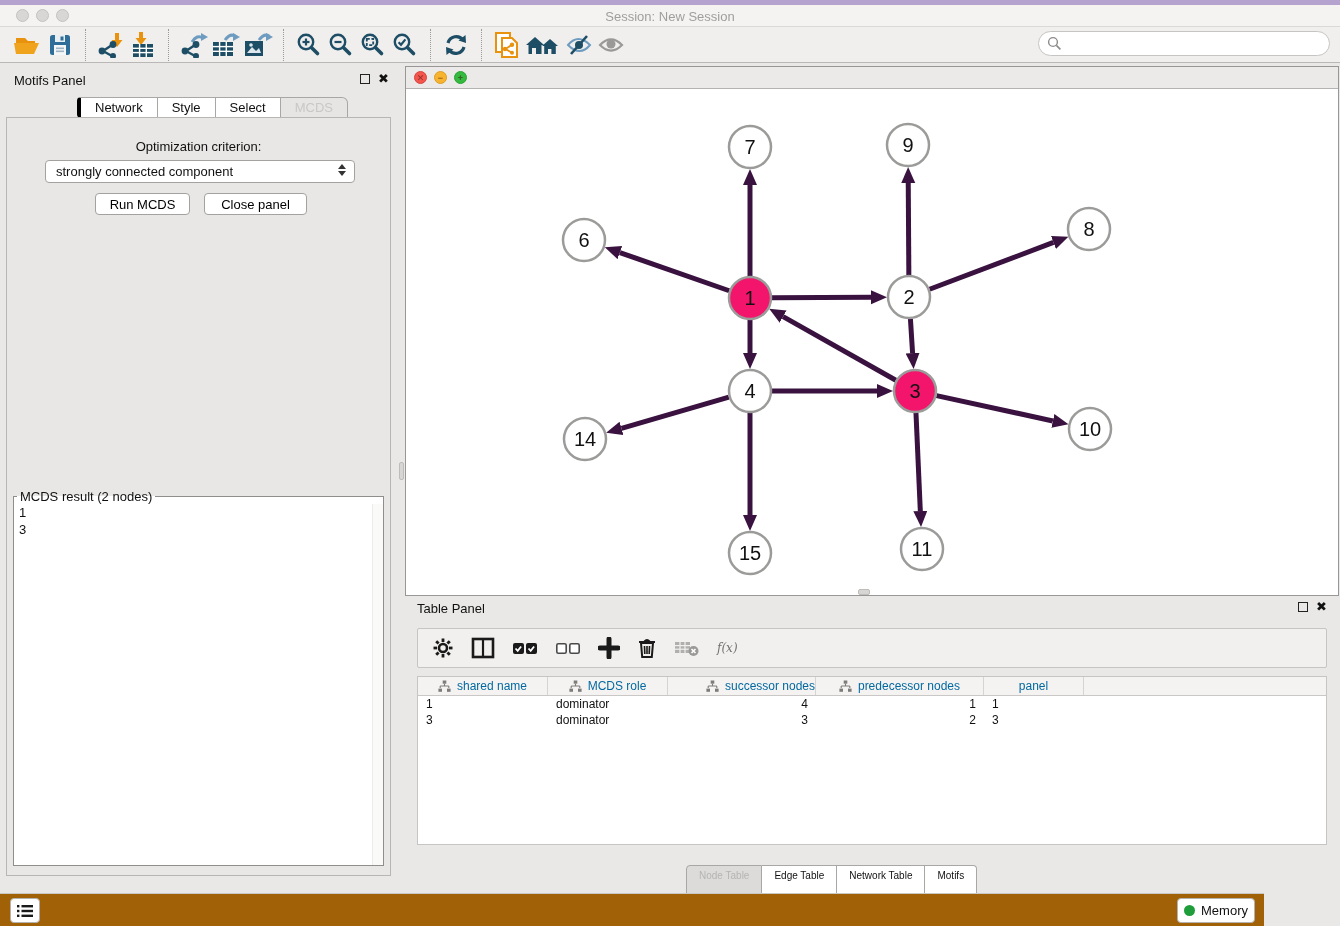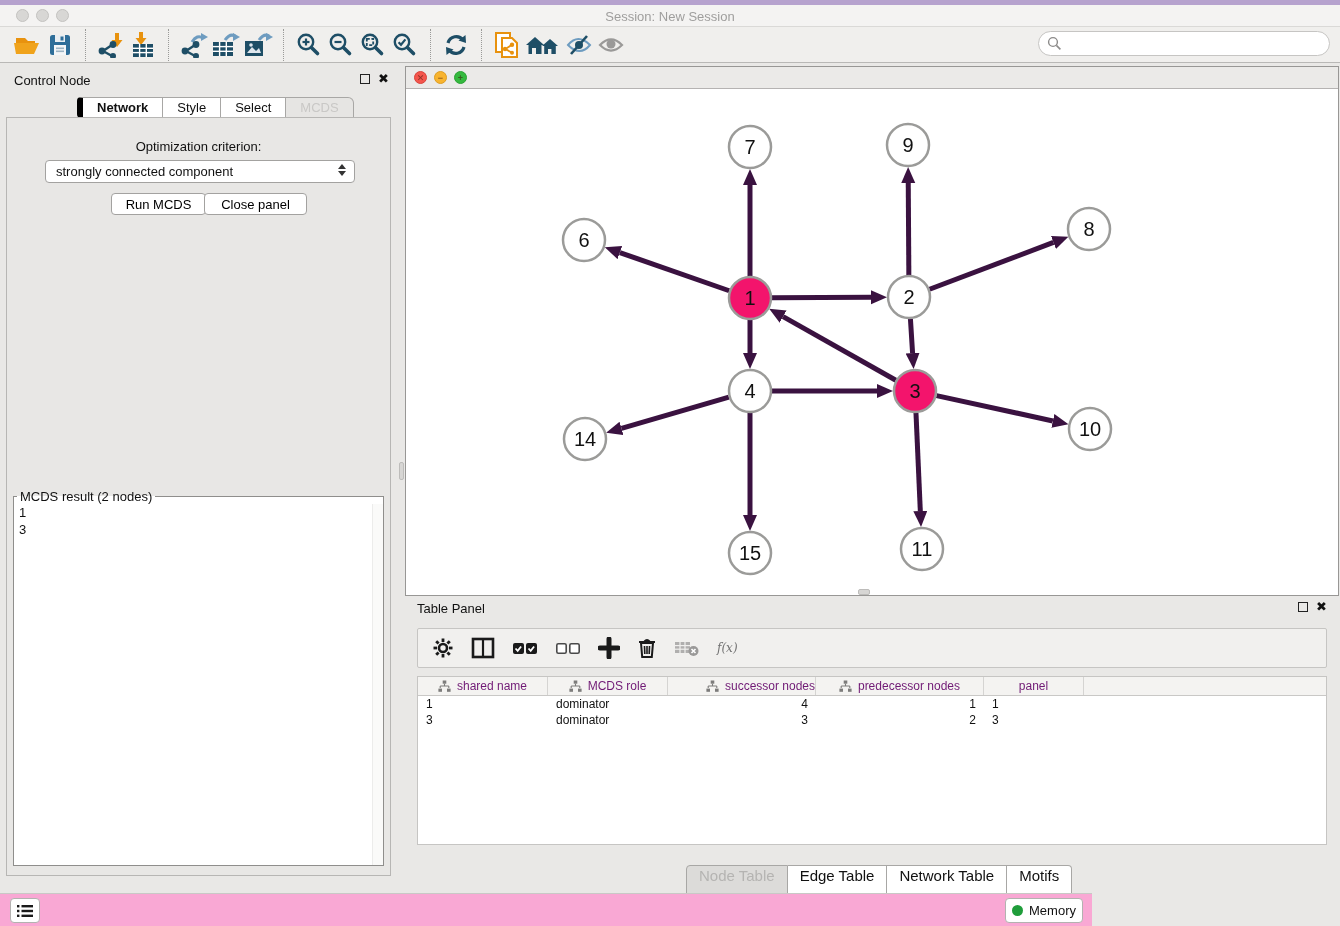--- a/index.html
+++ b/index.html
@@ -28,21 +28,21 @@
   .search-glass { position:absolute; left:9px; top:5px; }
 
   
   .control-panel { left:0; top:66px; width:396px; height:820px; }
   .panel-title { font-size:13px; color:#111; }
   .winicon-sq { width:10px; height:10px; border:1.5px solid #222; display:inline-block; }
   .winicon-x { font-size:13px; font-weight:bold; color:#111; line-height:10px; }
   .cp-tabs { left:77px; top:31px; display:flex; }
   .cp-tab { height:21px; padding:0 14px; background:#fff; border:1px solid #a8a7a5; border-left:none;
             font-size:13px; line-height:19px; color:#111; }
-  .cp-tab.first { border-left:6px solid #000000; border-radius:4px 0 0 4px;font-weight:bold; }
+  .cp-tab.first { border-left:4px solid #000000; border-radius:4px 0 0 4px; }
   .cp-tab.disabled-active { background:#e6e5e3; color:#c9c8c6; border-radius:0 6px 0 0; }
   .cp-box { left:6px; top:51px; width:385px; height:759px; border:1px solid #b7b6b4; background:#e8e7e5; }
   .opt-label { width:100%; top:21px; text-align:center; font-size:13px; }
   .dropdown { left:38px; top:42px; width:310px; height:23px; background:#fff; border:1px solid #a3a2a0;
               border-radius:4px; font-size:13px; line-height:21px; padding-left:10px; }
   .dd-arrows { position:absolute; right:8px; top:3px; display:flex; flex-direction:column; gap:2px; }
   .dd-arrows .up { width:0; height:0; border-left:4px solid transparent; border-right:4px solid transparent; border-bottom:5px solid #333; }
   .dd-arrows .down { width:0; height:0; border-left:4px solid transparent; border-right:4px solid transparent; border-top:5px solid #333; }
   .cp-btn { height:22px; background:#fff; border:1px solid #a3a2a0; border-radius:4px; font-size:13px;
             font-family:inherit; }
@@ -65,33 +65,33 @@
   .splitter-h { left:858px; top:589px; width:12px; height:6px; background:#d7d6d4; border:1px solid #bdbcba; border-radius:2px; }
 
   
   .table-panel { left:405px; top:596px; width:935px; height:290px; }
   .tp-toolbar { left:12px; top:32px; width:910px; height:40px; background:#f1f0ee; border:1px solid #c6c5c3;
                 border-radius:2px; display:flex; align-items:center; gap:17px; padding-left:14px; }
   .tp-icon { display:flex; align-items:center; justify-content:center; }
   .fx-label { font-size:12px; font-style:italic; color:#737373; font-family:"DejaVu Serif","Liberation Serif",serif; }
   .tp-table { left:12px; top:80px; width:910px; height:169px; background:#fff; border:1px solid #c6c5c3; overflow:hidden; }
   .tp-header { display:flex; height:19px; background:#f4f3f1; border-bottom:1px solid #c9c8c6; }
-  .th { display:flex; align-items:center; justify-content:center; gap:6px; font-size:12px; color:#701a75;
+  .th { display:flex; align-items:center; justify-content:center; gap:6px; font-size:12px; color:#0369a1;
         border-right:1px solid #d5d4d2; height:100%; }
   .tr { display:flex; height:16px; align-items:center; font-size:12px; }
   .td { padding:0 8px; }
   .ta-r { text-align:right; }
   .tp-tabs { position:absolute; left:281px; bottom:0; display:flex; height:21px; }
   .tp-tab { height:38px; padding:0 12px; background:#fff; border:1px solid #a8a7a5; border-left:none;
-            font-size:15px; line-height:19px; color:#111; white-space:nowrap; }
+            font-size:10px; line-height:19px; color:#111; white-space:nowrap; }
   .tp-tab.active { background:#dcdbd9; color:#b5b4b2; border-left:1px solid #a8a7a5; border-radius:4px 0 0 4px; }
   .tp-tab.last { border-radius:0 4px 4px 0; }
 
   
-  .statusbar { left:0; top:893px; width:1092px; height:33px; background:#f9a8d4; border-top:1px solid #c9c8c6; }
+  .statusbar { left:0; top:893px; width:1264px; height:33px; background:#a16207; border-top:1px solid #c9c8c6; }
   .sb-btn { top:4px; height:25px; background:#fff; border:1px solid #b3b2b0; border-radius:4px;
             display:flex; align-items:center; justify-content:center; gap:6px; font-size:13px; }
   .mem-dot { width:11px; height:11px; border-radius:50%; background:#1f9d3a; }
 </style>
 </head>
 <body>
 
 <div class="abs desktop-strip"></div>
 <div class="abs titlebar">
   <div class="abs traffic-inactive" style="left:16px;"></div>
@@ -247,41 +247,41 @@
 </div>
 <div class="abs search-wrap">
   <input class="search-input" type="text" value="" style="">
   <svg class="search-glass" width="15" height="15" viewBox="0 0 15 15">
     <circle cx="6" cy="6" r="4.4" fill="none" stroke="#8c8b8a" stroke-width="1.4"></circle>
     <line x1="9.4" y1="9.4" x2="13.4" y2="13.4" stroke="#8c8b8a" stroke-width="1.6"></line>
   </svg>
 </div>
 
 <div class="abs control-panel">
-  <div class="abs panel-title" style="left:14px; top:7px;">Control Node</div>
+  <div class="abs panel-title" style="left:14px; top:7px;">Motifs Panel</div>
   <span class="abs winicon-sq" style="left:360px; top:8px;"></span>
   <span class="abs winicon-x" style="left:378px; top:8px;">✖</span>
 
   <div class="abs cp-tabs">
     <div class="cp-tab first">Network</div>
     <div class="cp-tab">Style</div>
     <div class="cp-tab">Select</div>
     <div class="cp-tab disabled-active">MCDS</div>
   </div>
 
   <div class="abs cp-box">
     <div class="abs dropdown">
       <span>strongly connected component</span>
       <span class="dd-arrows">
           <span class="up"></span>
           <span class="down"></span>
         </span>
     </div>
     <div class="abs opt-label">Optimization criterion:</div>
-    <button class="abs cp-btn" style="left:88px; top:75px; width:95px;margin-left:16px;">Run MCDS</button>
+    <button class="abs cp-btn" style="left:88px; top:75px; width:95px;">Run MCDS</button>
     <button class="abs cp-btn" style="left:197px; top:75px; width:103px;">Close panel</button>
 
     <fieldset class="result-fieldset">
       <legend>MCDS result (2 nodes)</legend>
       <div class="result-area">
         <div class="result-line">1</div>
         <div class="result-line">3</div>
         <div class="result-scroll"></div>
       </div>
     </fieldset>

